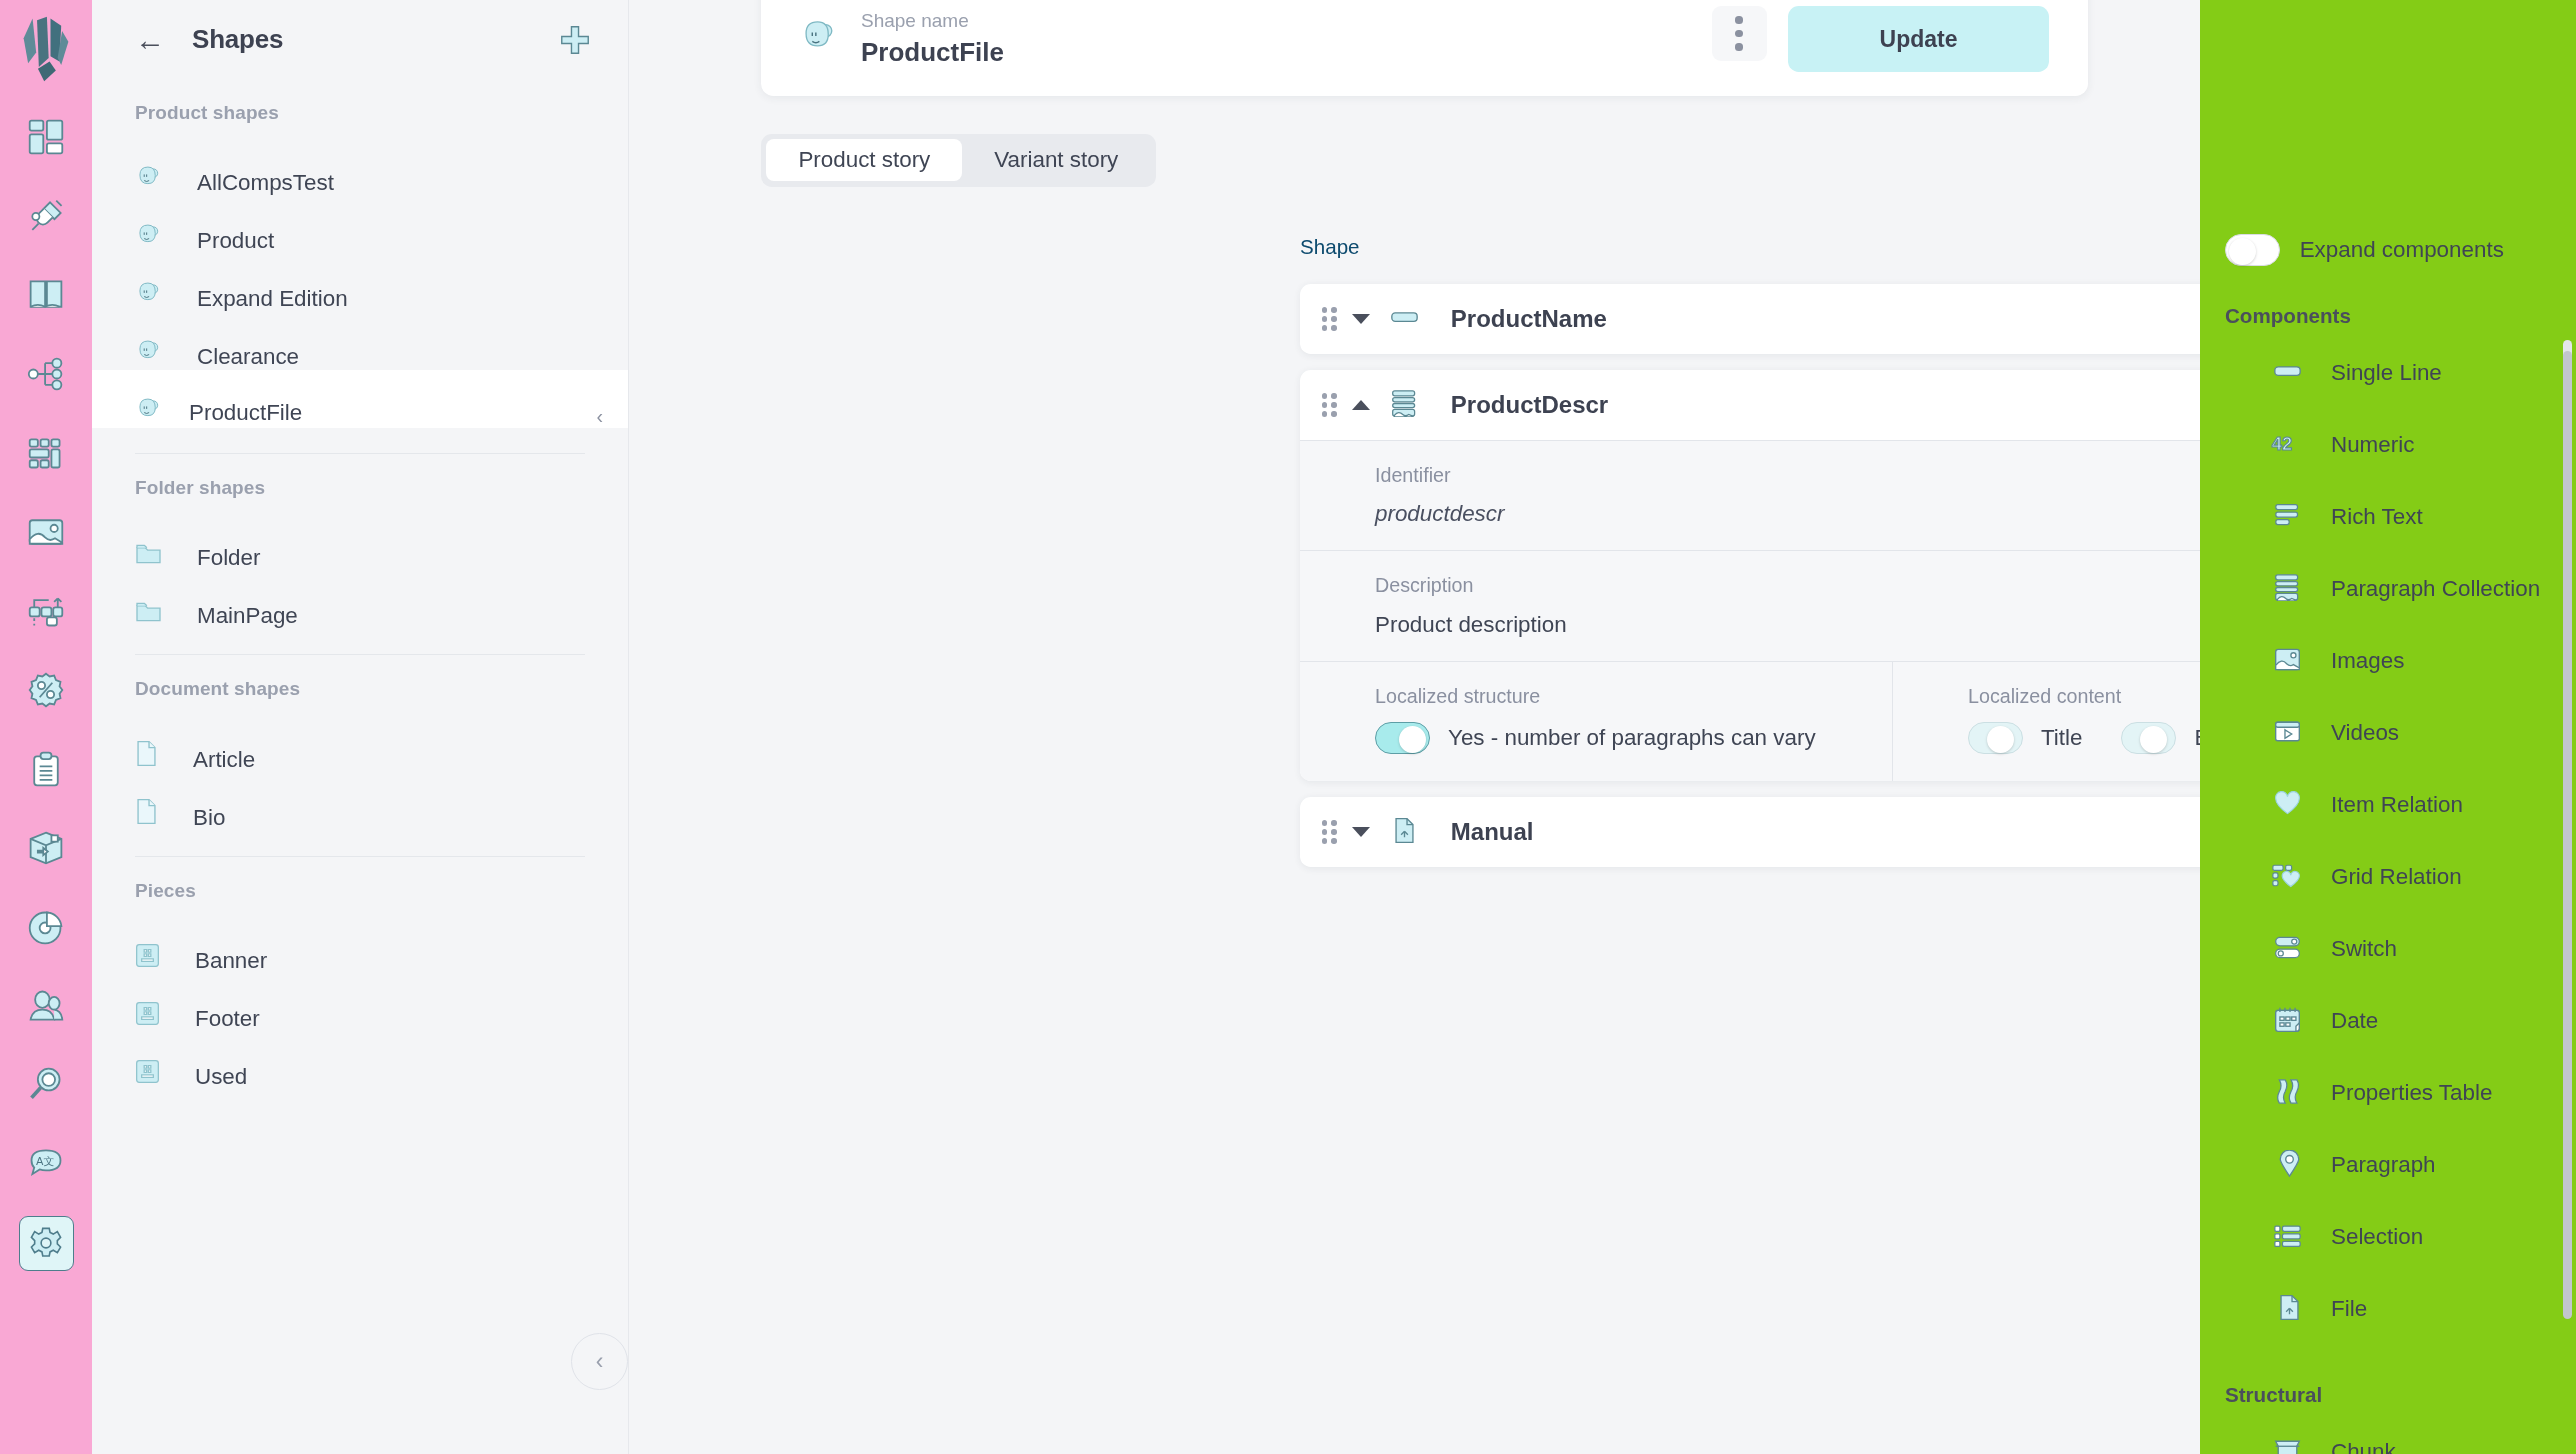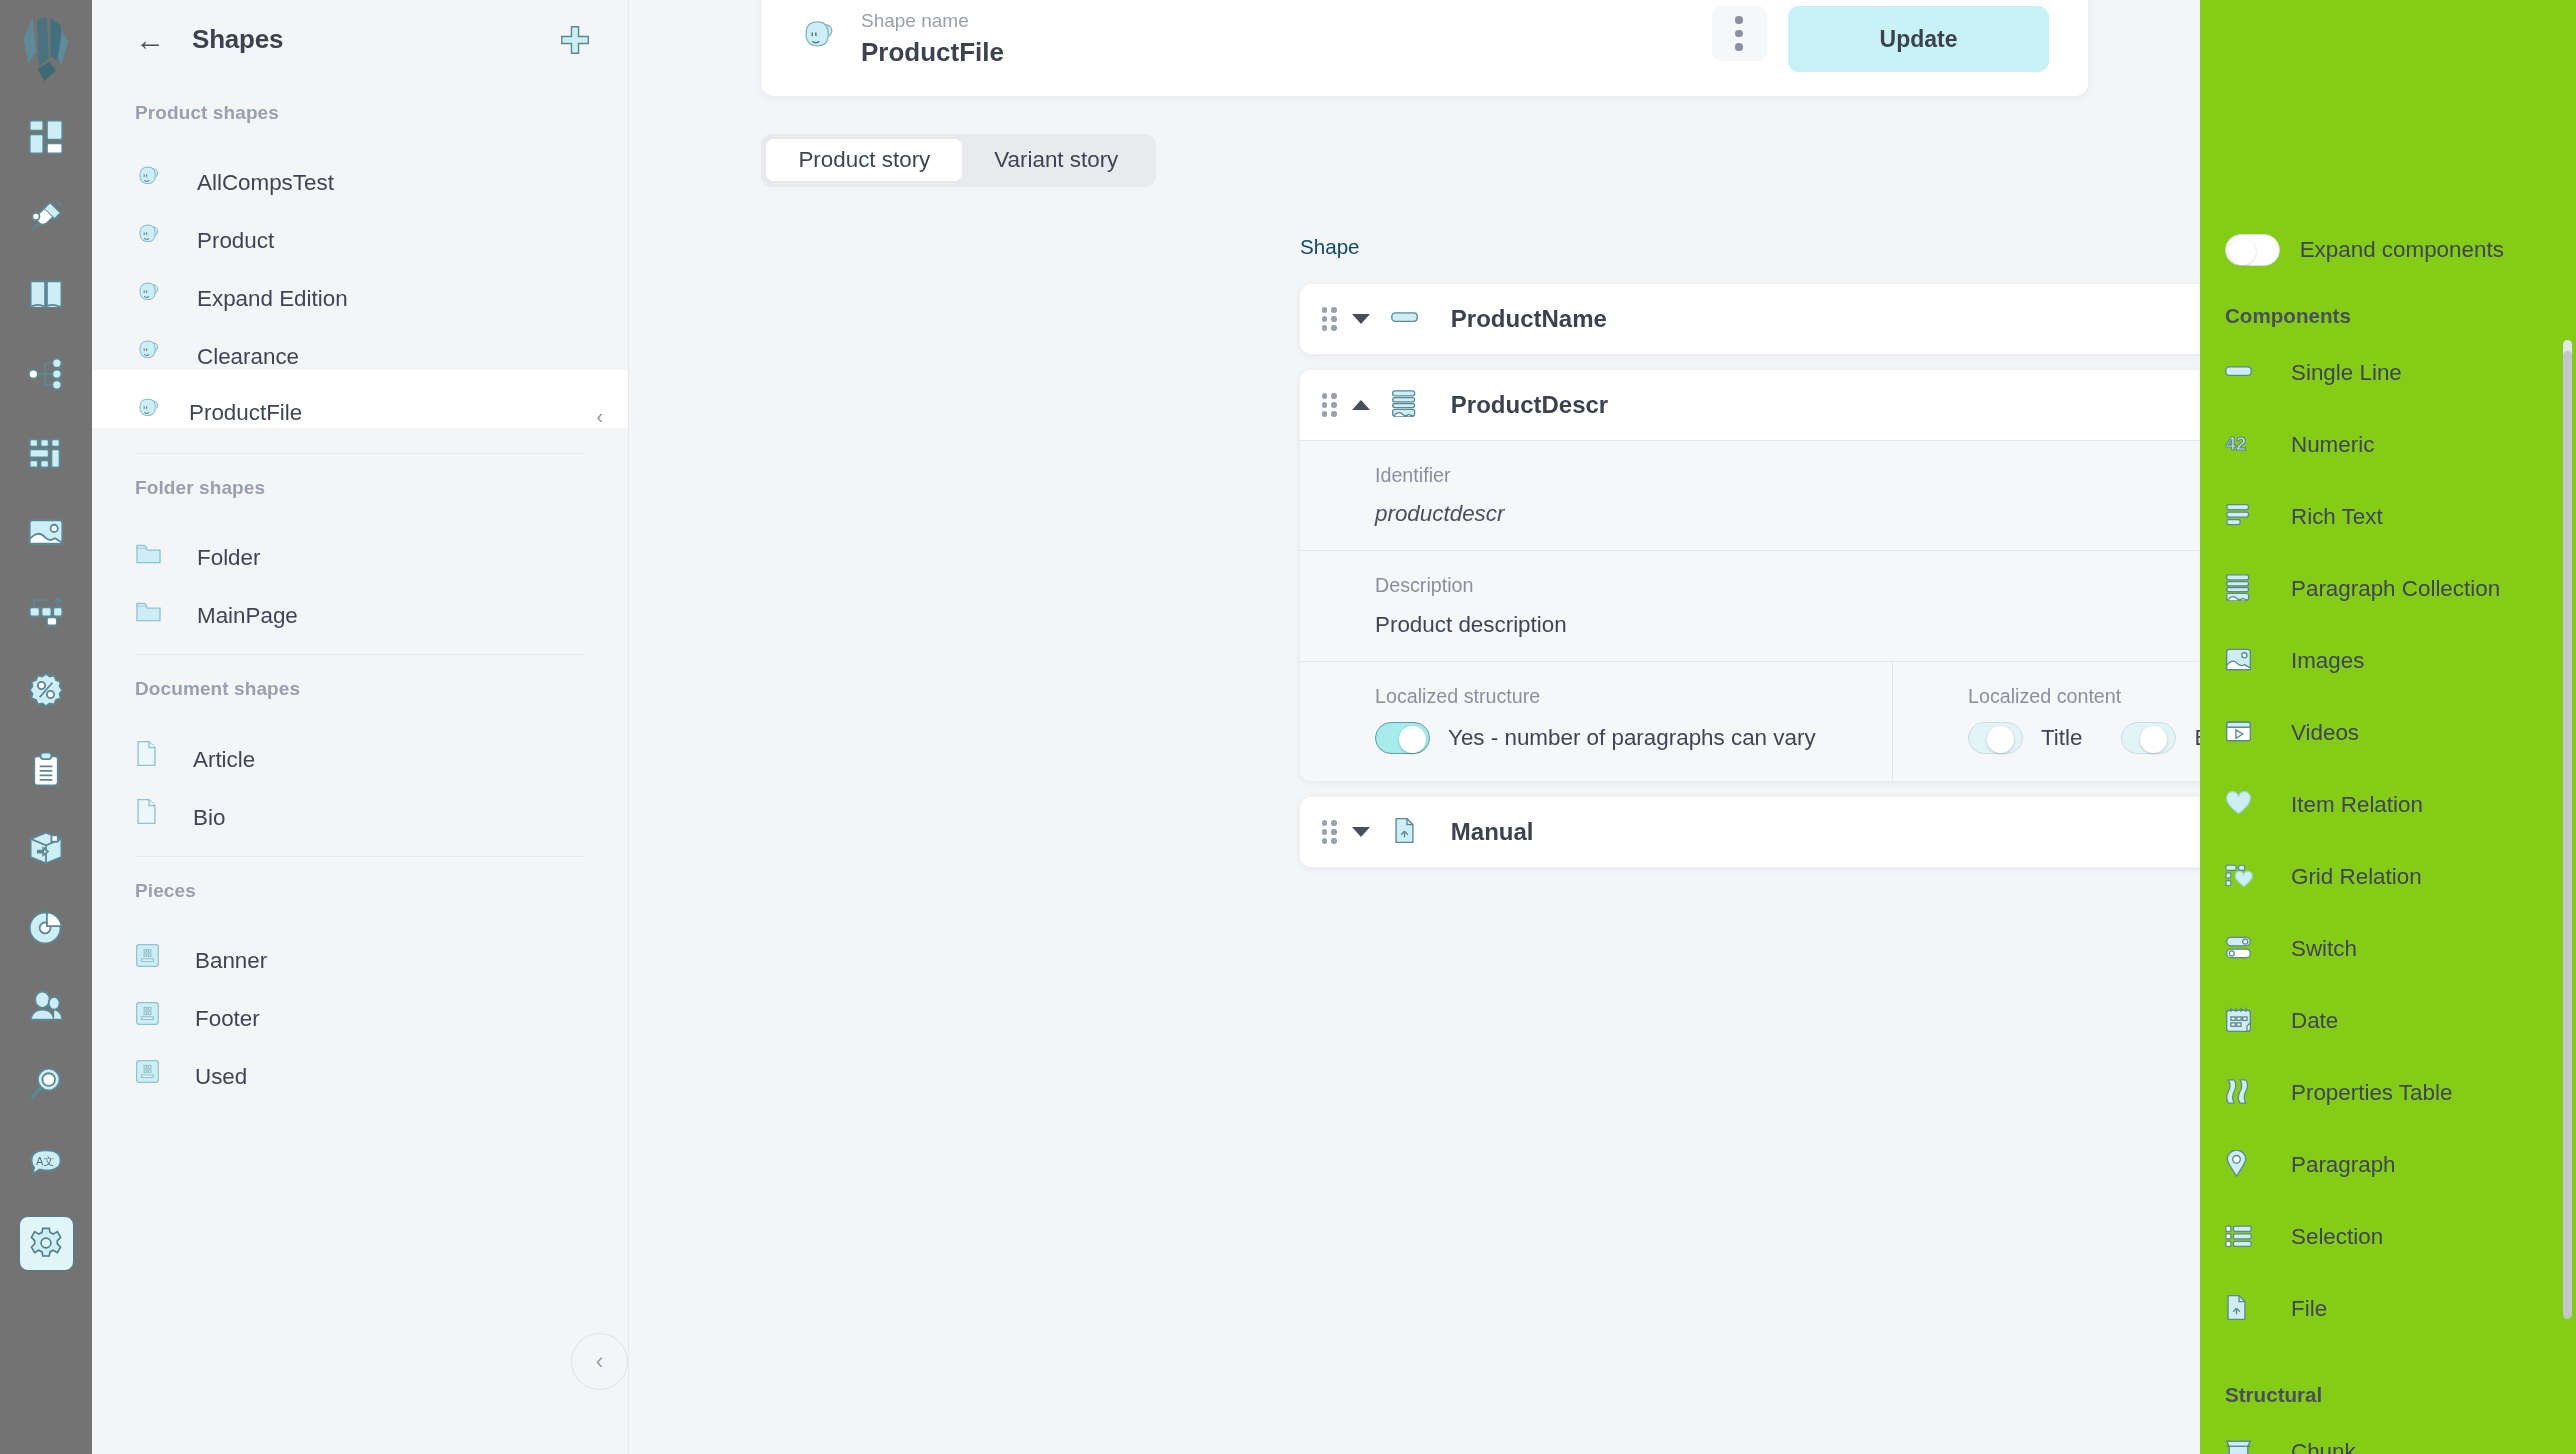--- a/index.html
+++ b/index.html
@@ -7,21 +7,21 @@
     width: 2576px; height: 1454px;
     font-family: "Liberation Sans", sans-serif;
     background: #f4f5f7;
     overflow: hidden;
   }
   .app { position: relative; width: 2576px; height: 1454px; display: flex; }
 
   
   .rail {
     width: 92px; height: 100%;
-    background: #737373;
+    background: #f9a8d4;
     display: flex; flex-direction: column; align-items: center;
     padding-top: 12.5px;
     flex: 0 0 92px;
     position: relative;
     z-index: 5;
   }
   .rail-logo { width: 55px; height: 72px; margin-bottom: 25px; display:flex; align-items:center; justify-content:center; }
   .rail-item {
     width: 55px; height: 55px;
     margin-bottom: 24px;
@@ -174,21 +174,21 @@
     background:#84cc16; position:relative;
     padding-left: 18px;
   }
   .rp-toggle-row { display:flex; align-items:center; gap:19.7px; padding: 234px 0 0 25px; }
   .rp-toggle-row .rplabel { font-size:22.4px; color:#3f4554; }
   .rp-group { font-size:20.6px; font-weight:bold; color:#4a4f5c; padding: 38px 0 9px 25px;}
   .rp-item {
     height: 72px; display:flex; align-items:center; gap: 30px;
     padding-left: 25px; cursor:pointer;
   }
-  .rp-item .ricon { width:36px; display:flex; align-items:center; justify-content:flex-start;}
+  .rp-item .ricon { width:36px; display:flex; align-items:center; justify-content:flex-end;margin-left:40px;}
   .rp-item .rlabel { font-size:22.4px; color:#3f4554; white-space:nowrap;}
   .rp-scrollbar {
     position:absolute; right: 3.6px; top: 340px; width: 9px; height: 966px;
     background:#e4e6ea; border-radius: 4.5px;
   }
   .rp-scrollthumb {
     position:absolute; right:3.6px; top: 351px; width:9px; height: 968px;
     background:#c2c6ce; border-radius:4.5px; cursor: pointer;
   }
   .rp-clip { position:absolute; inset:0; overflow:hidden; }

